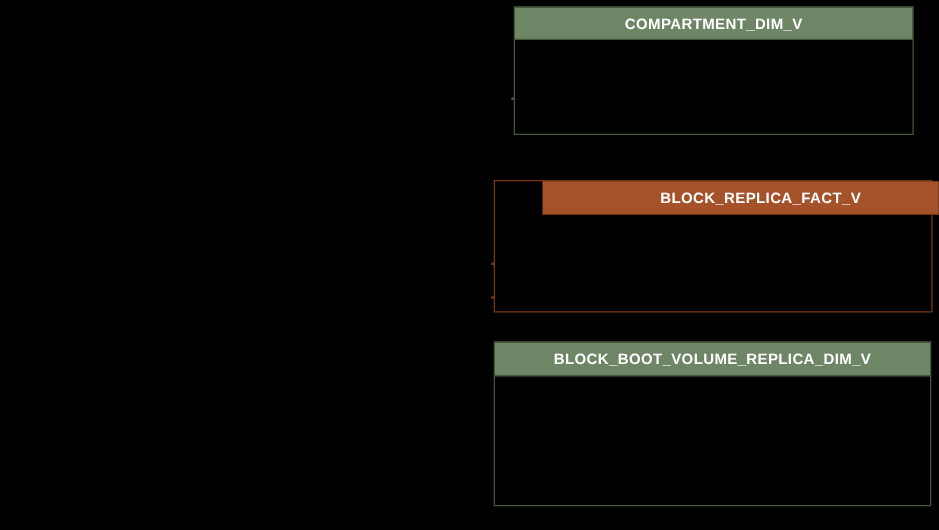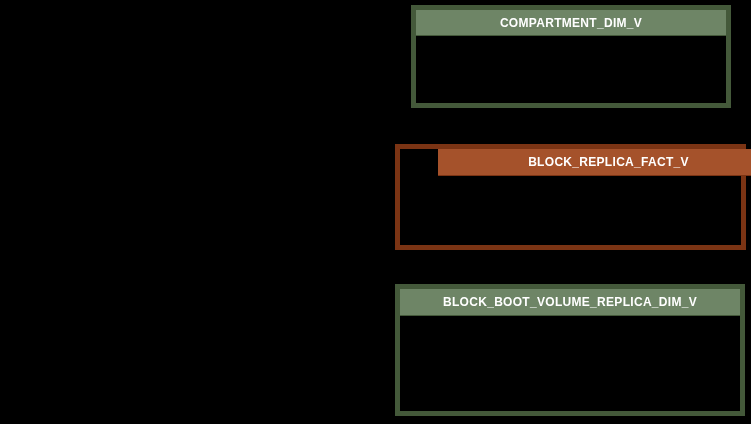--- a/index.html
+++ b/index.html
@@ -7,21 +7,21 @@
     width: 751px; height: 424px;
     background: #000000;
     position: relative;
     overflow: hidden;
     font-family: "Liberation Sans", sans-serif;
   }
   .canvas { position: absolute; inset: 0; }
   .entity {
     position: absolute;
     box-sizing: border-box;
-    border: 5px solid #bef264;
+    border: 1px solid #bef264;
     background: #000000;
   }
   .entity-header {
     box-sizing: border-box;
     width: 100%;
     border-bottom: 1px solid #44593a;
     display: flex;
     align-items: center;
     justify-content: center;
   }
@@ -34,21 +34,21 @@
   }
   .entity-body { flex: 1; background: #000000; }
 
   
   .e0 { left: 411px; top: 5px;   width: 320px; height: 103px; }
   .e0 .entity-header { height: 26px; }
   .e1 { left: 5px;   top: 136px; width: 350px; height: 130px; }
   .e1 .entity-header { height: 25px; }
   .e2 { left: 395px; top: 144px; width: 351px; height: 106px; }
   .e2 .entity-header { height: 27px; }
-  .e3 { left: 395px; top: 284px; width: 350px; height: 132px; }
+  .e3 { left: 395px; top: 273px; width: 350px; height: 132px; }
   .e3 .entity-header { height: 27px; }
 
   
   .tick { position: absolute; left: -3px; width: 3px; height: 2px; background: #44593a; }
   .e0 .tick-a { top: 72px; }
   .e2 .tick-a { top: 65px; }
   .e2 .tick-b { top: 92px; }
 </style>
 </head>
 <body style="background: rgb(0, 0, 0);">

